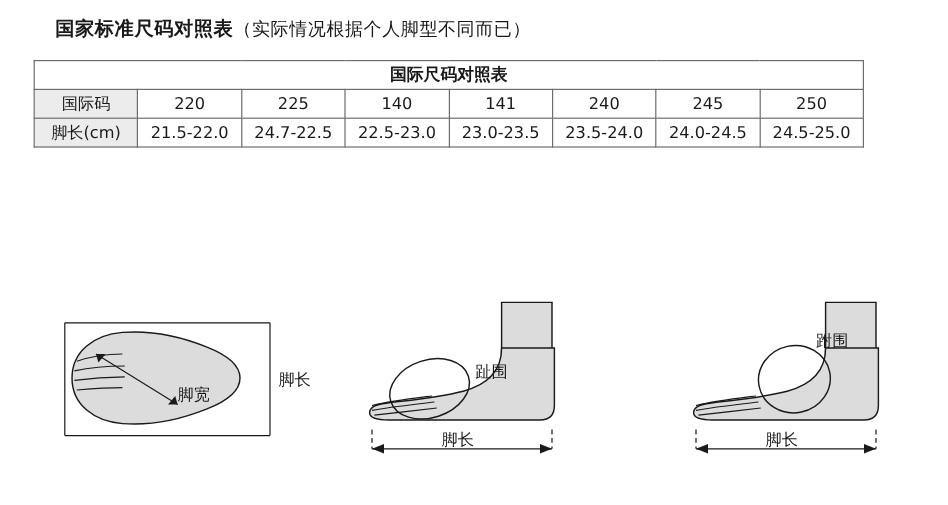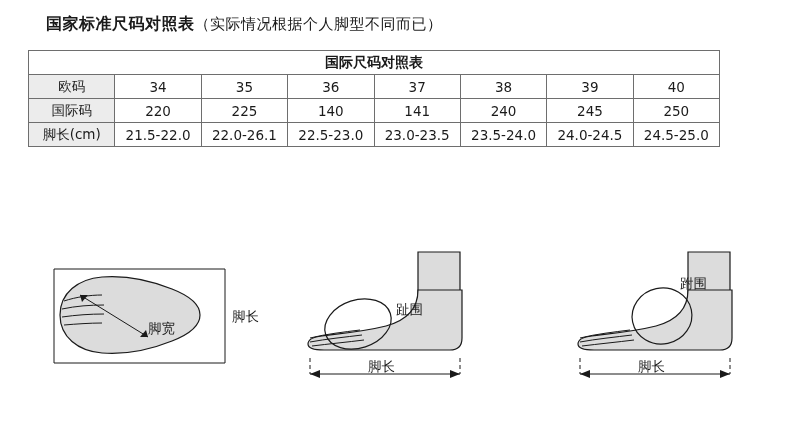--- a/index.html
+++ b/index.html
@@ -92,43 +92,33 @@
   <div class="title">
     <span>国家标准尺码对照表</span><span class="sub">（实际情况根据个人脚型不同而已）</span>
   </div>
 
   <table class="size-table">
     <tbody>
       <tr>
         <td class="head-row" colspan="8">国际尺码对照表</td>
       </tr>
       <tr>
-        <td class="rowlabel">欧码</td>
-        <td>34</td>
-        <td>35</td>
-        <td>36</td>
-        <td>37</td>
-        <td>38</td>
-        <td>39</td>
-        <td>40</td>
-      </tr>
-      <tr>
         <td class="rowlabel">国际码</td>
         <td>220</td>
         <td>225</td>
         <td>140</td>
         <td>141</td>
         <td>240</td>
         <td>245</td>
         <td>250</td>
       </tr>
       <tr>
         <td class="rowlabel">脚长(cm)</td>
         <td>21.5-22.0</td>
-        <td>22.0-26.1</td>
+        <td>24.7-22.5</td>
         <td>22.5-23.0</td>
         <td>23.0-23.5</td>
         <td>23.5-24.0</td>
         <td>24.0-24.5</td>
         <td>24.5-25.0</td>
       </tr>
     </tbody>
   </table>
 
 

